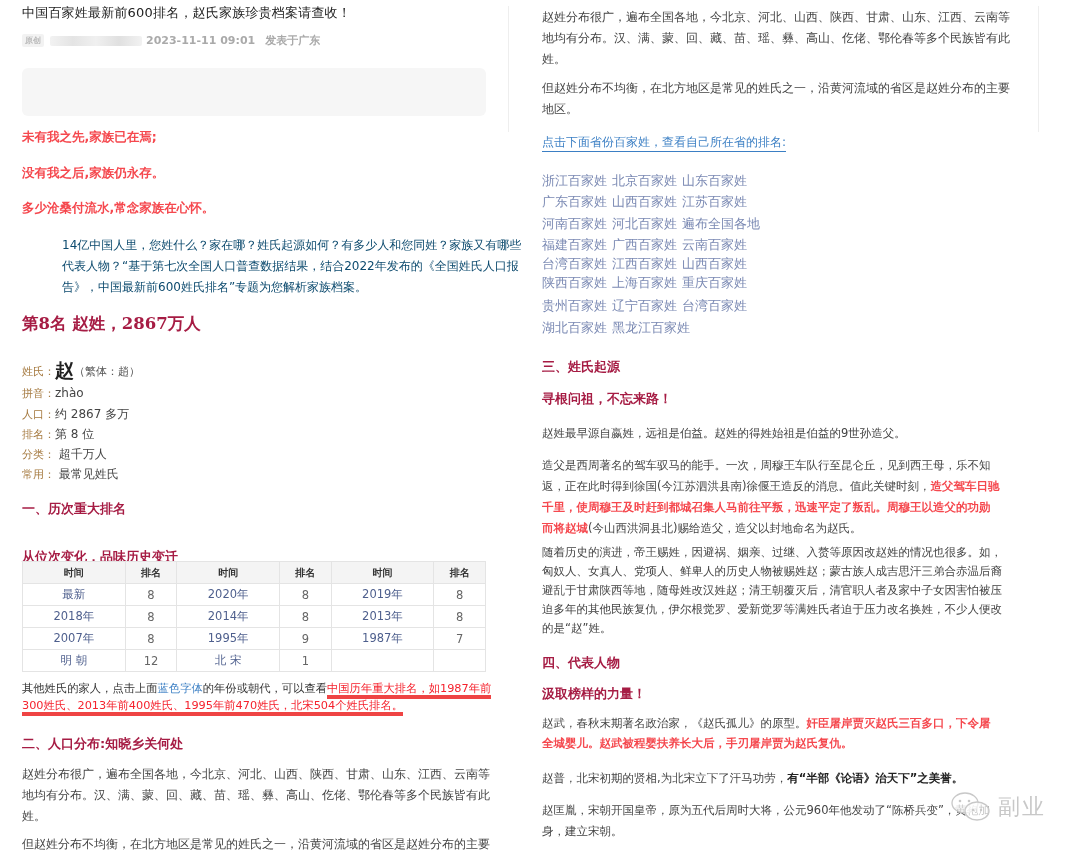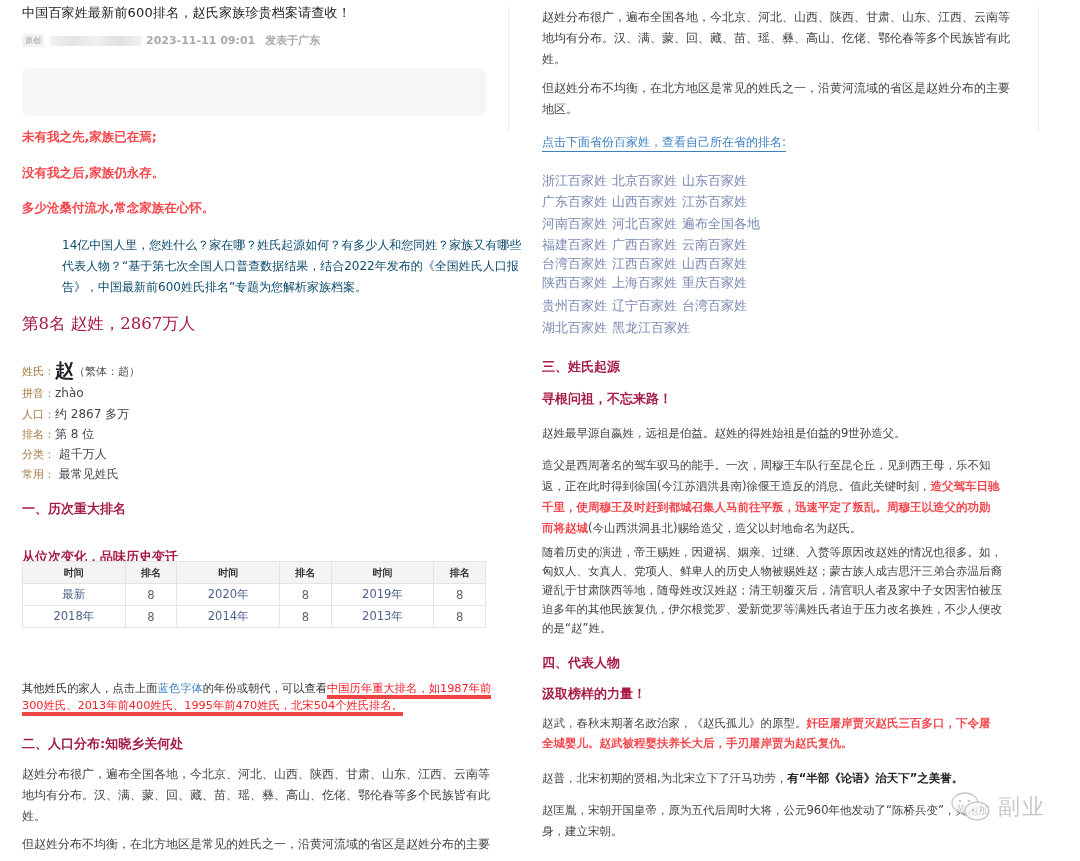--- a/index.html
+++ b/index.html
@@ -18,21 +18,21 @@
   .meta .sp { margin-left: 10px; }
 
   .coll { position: absolute; top: 68px; left: 0; width: 464px; height: 48px; background: #f6f6f6; border-radius: 6px; padding: 7px 11px; }
   .coll .h { font-size: 10.5px; color: #888; }
   .coll .tags { font-size: 10.5px; margin-top: 3px; white-space: nowrap; }
   .tag { color: #576b95; margin-right: 8px; }
   .tag .n { color: #b2b2b2; }
 
   .poem { position: absolute; left: 0; font-size: 12.5px; font-weight: bold; color: #f5484e; }
   .intro { position: absolute; top: 235px; left: 0; width: 468px; font-size: 12px; line-height: 21px; color: #0c4a6e; margin-left: 40px; }
-  .rankhead { position: absolute; top: 313px; left: 0; font-size: 16.5px; font-weight: normal; color: #a61c44; font-family: "DejaVu Serif", "Liberation Serif", serif; }
+  .rankhead { position: absolute; top: 313px; left: 0; font-size: 16.5px; font-weight: bold; color: #a61c44; font-family: "DejaVu Serif", "Liberation Serif", serif; }
 
   .info { position: absolute; left: 0; font-size: 12px; color: #444; white-space: nowrap; }
   .info .lab { color: #a5793f; font-size: 11px; }
   .info .big { font-size: 19px; font-weight: bold; color: #222; vertical-align: -2px; }
   .info .sm { font-size: 11px; color: #555; }
 
   .sec { position: absolute; left: 0; font-size: 13px; font-weight: bold; color: #a61c44; }
 
   table.rank { position: absolute; top: 561px; left: 0; width: 464px; border-collapse: collapse; font-size: 11.5px; }
   table.rank th { background: #f4f4f4; color: #333; font-weight: bold; font-size: 10px; height: 22px; border: 1px solid #e4e4e4; }
@@ -122,20 +122,36 @@
         <td class="t">2019年</td>
         <td>8</td>
       </tr>
       <tr>
         <td class="t">2018年</td>
         <td>8</td>
         <td class="t">2014年</td>
         <td>8</td>
         <td class="t">2013年</td>
         <td>8</td>
+      </tr>
+      <tr>
+        <td class="t">2007年</td>
+        <td>8</td>
+        <td class="t">1995年</td>
+        <td>9</td>
+        <td class="t">1987年</td>
+        <td>7</td>
+      </tr>
+      <tr>
+        <td class="t">明 朝</td>
+        <td>12</td>
+        <td class="t">北 宋</td>
+        <td>1</td>
+        <td></td>
+        <td></td>
       </tr>
     </tbody>
   </table>
 
   <div class="note">
     <span>其他姓氏的家人，点击上面</span><span class="blue">蓝色字体</span><span>的年份或朝代，可以查看</span><span class="red">中国历年重大排名，如1987年前300姓氏、2013年前400姓氏、1995年前470姓氏，北宋504个姓氏排名。</span>
   </div>
 
   <div class="sec" style="top:735px">二、人口分布:知晓乡关何处</div>
   <div class="para" style="top:764px; width:468px;">赵姓分布很广，遍布全国各地，今北京、河北、山西、陕西、甘肃、山东、江西、云南等地均有分布。汉、满、蒙、回、藏、苗、瑶、彝、高山、仡佬、鄂伦春等多个民族皆有此姓。</div>

